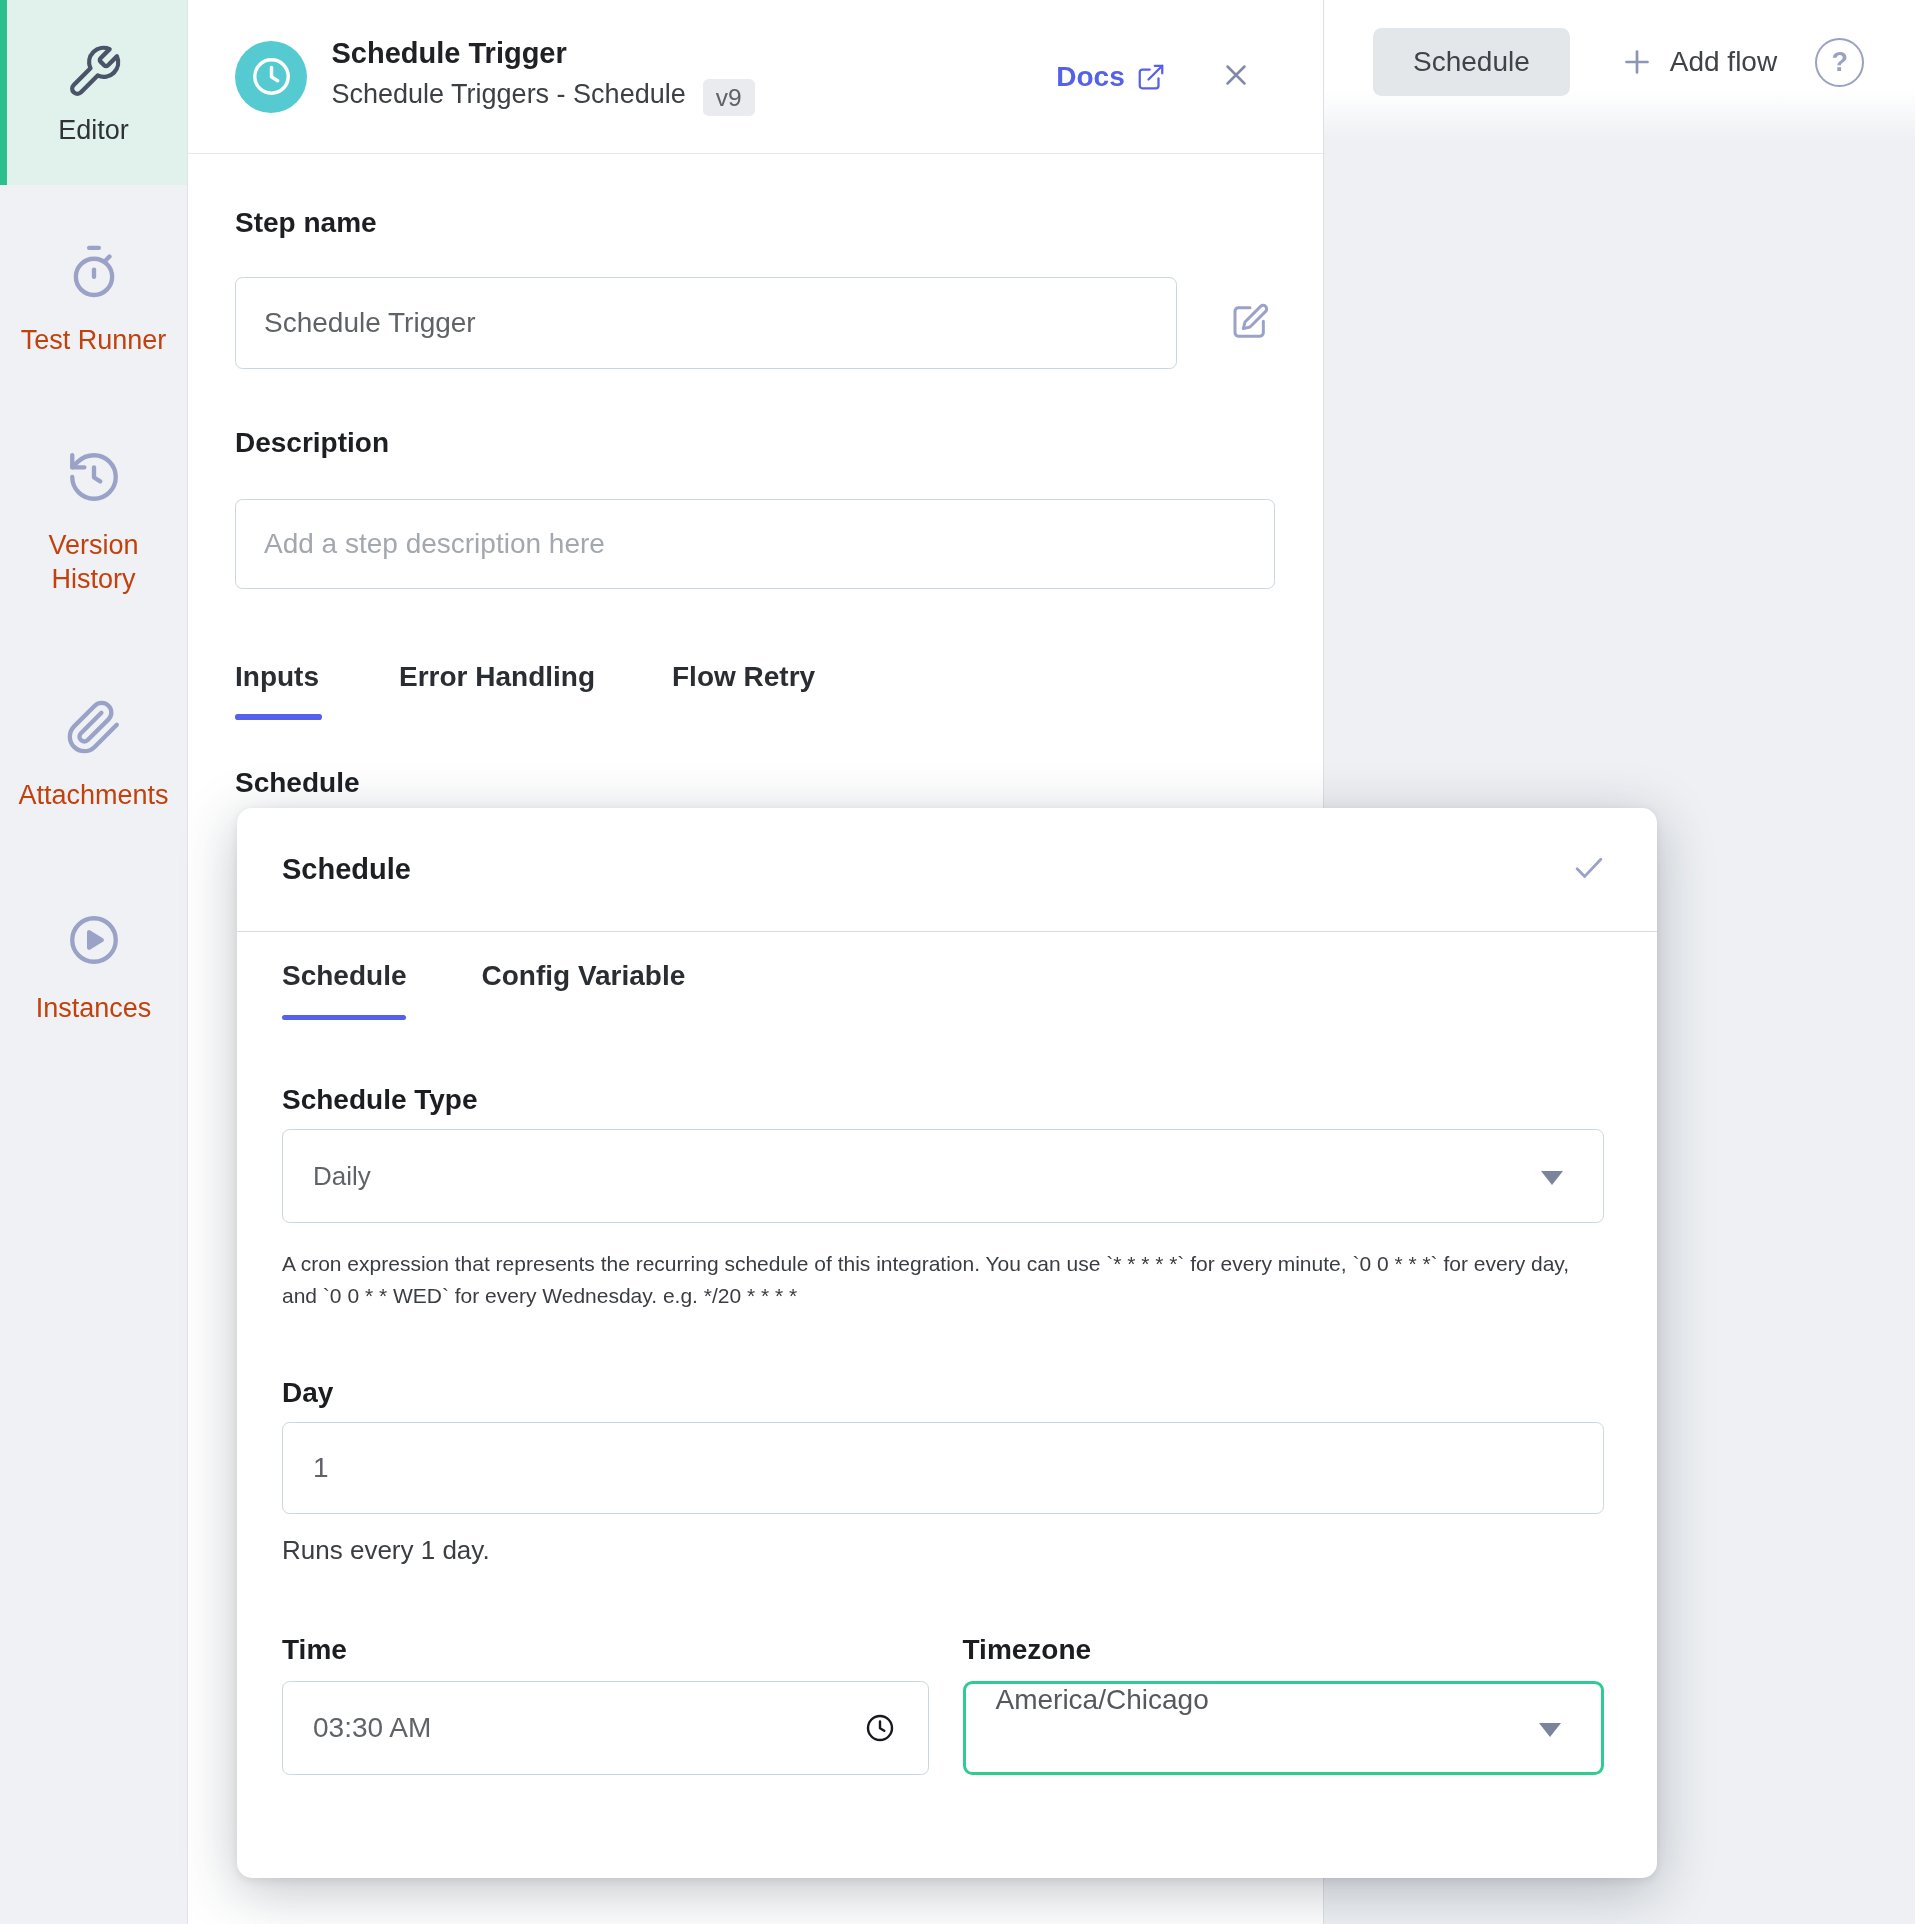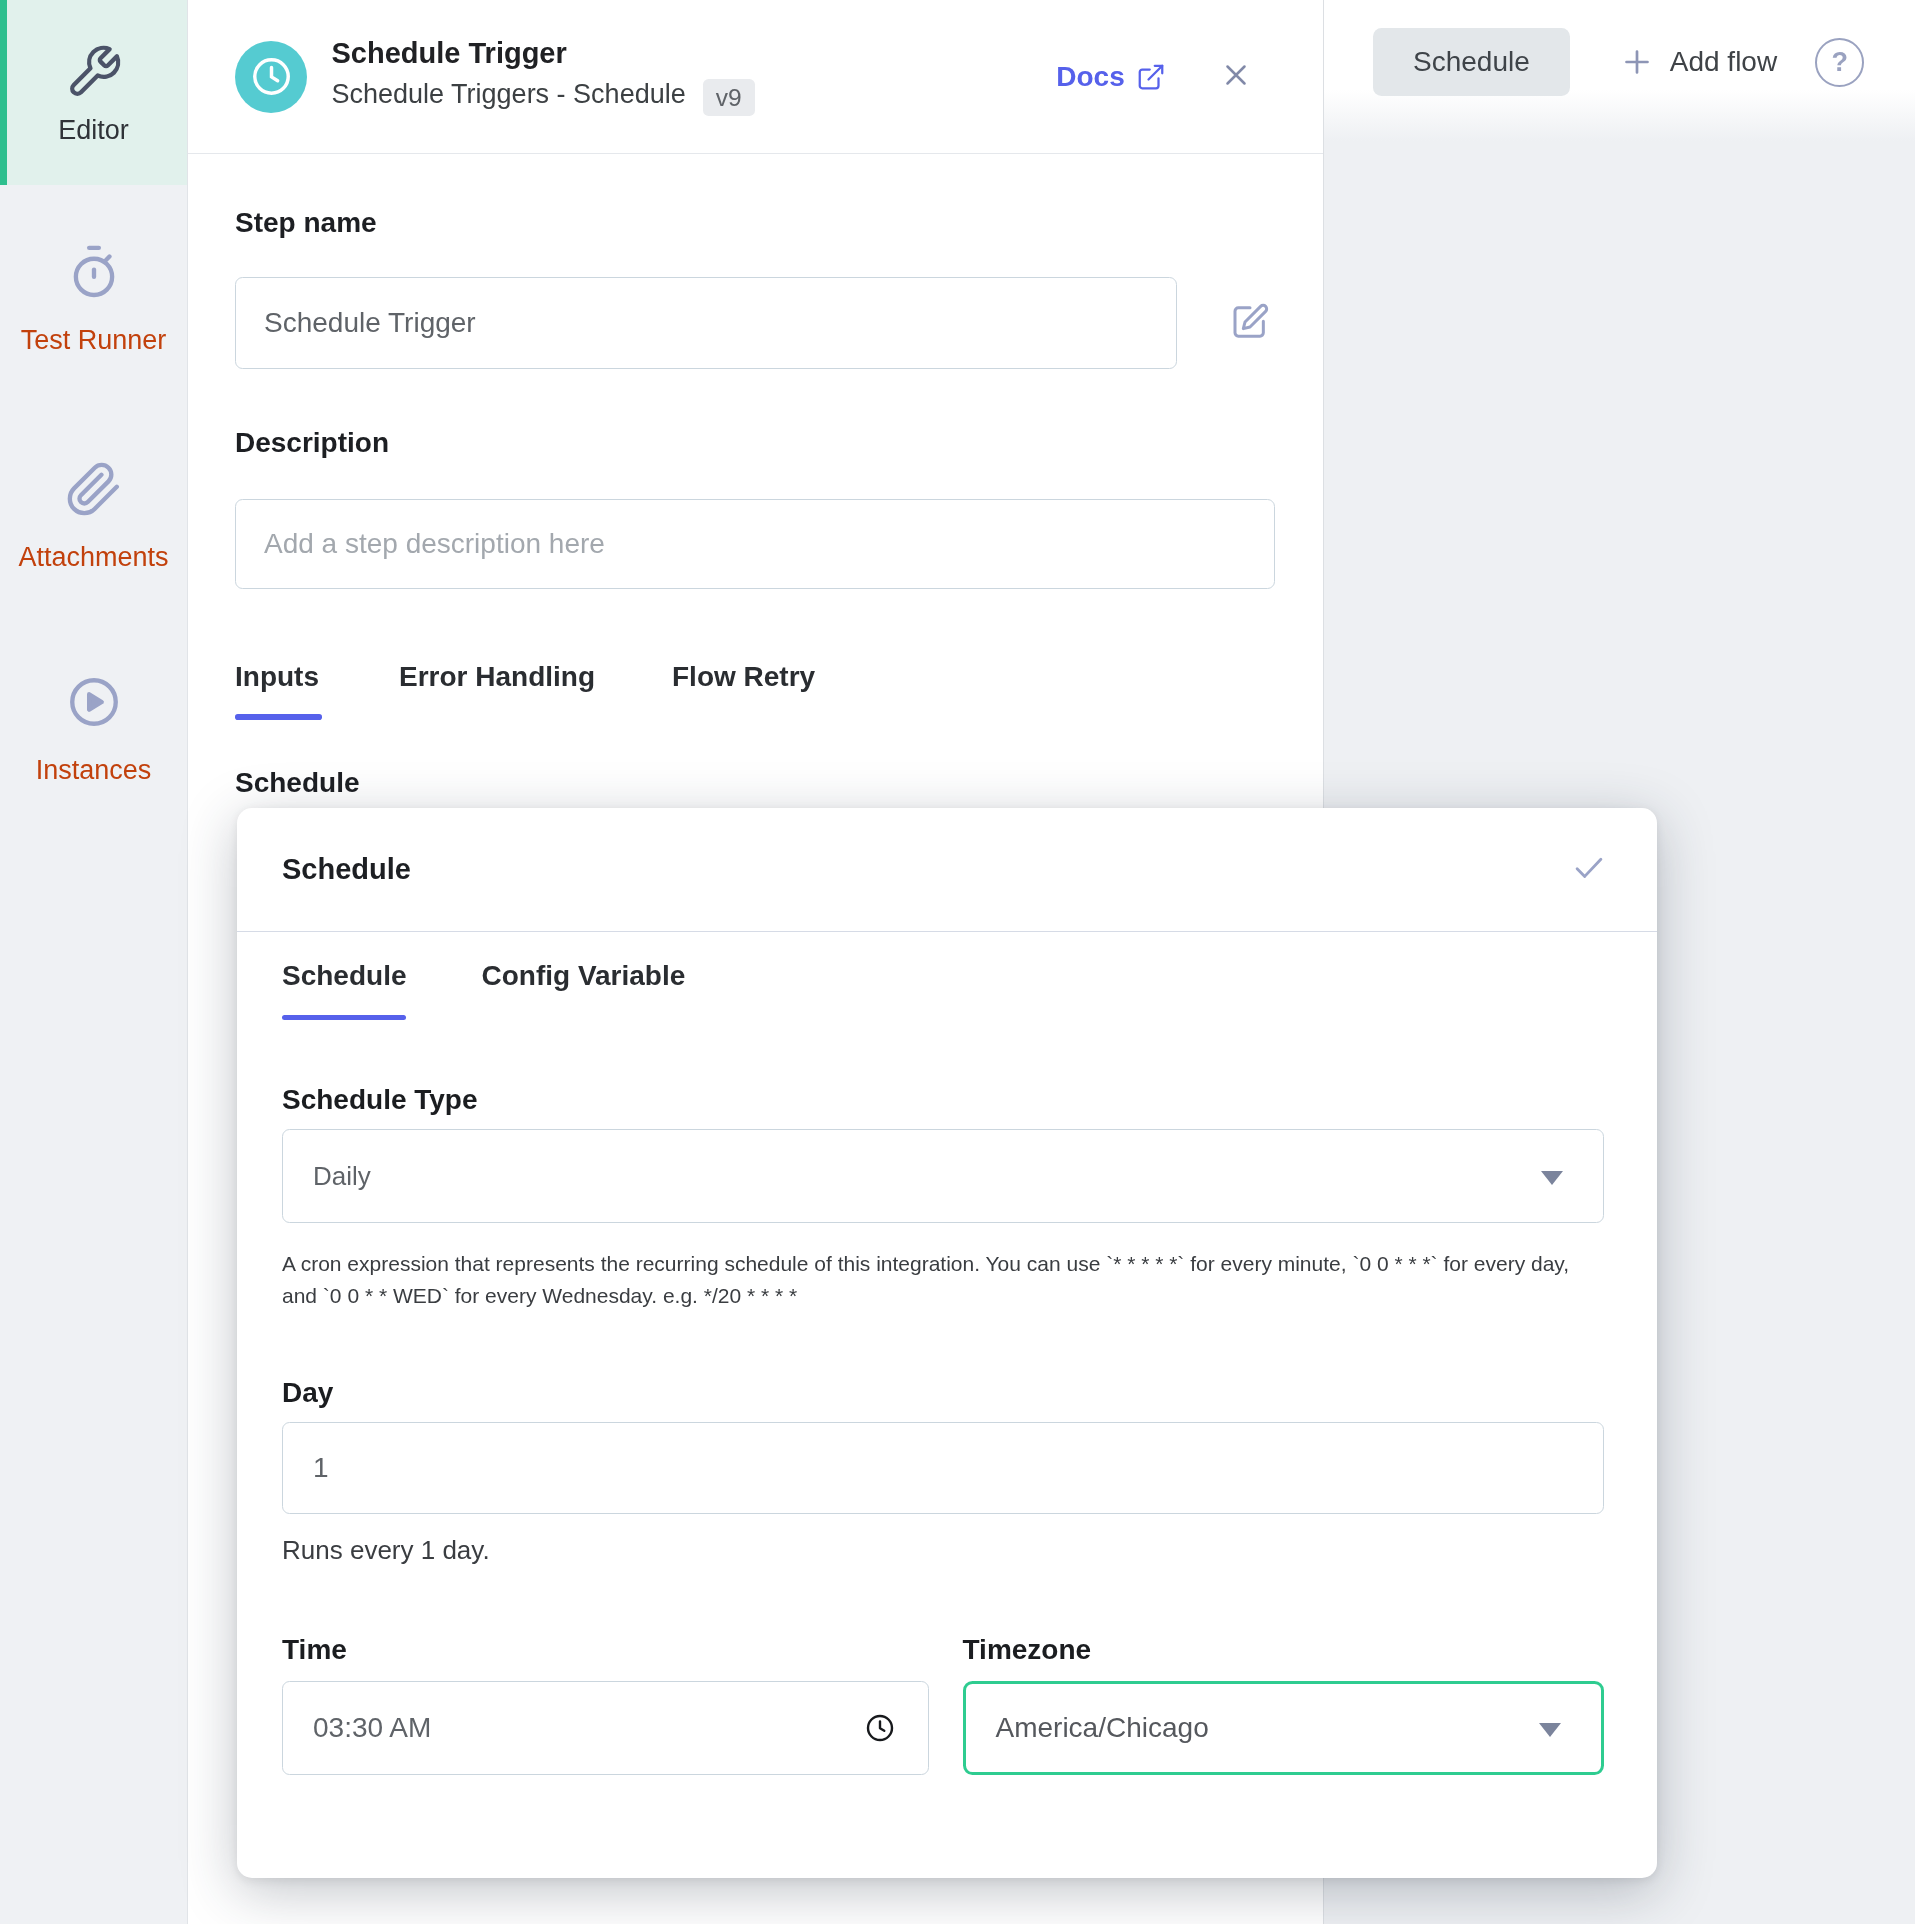--- a/index.html
+++ b/index.html
@@ -89,21 +89,21 @@
   .helper { margin-top:24.5px; font-size:21px; line-height:1.55; color:#3a3d41; max-width:1318px; }
   .plaininput { height:92px; border:1.9px solid #cbd6de; border-radius:7.5px; background:#fff;
     display:flex; align-items:center; padding:0 30px; margin-top:13px; font-size:28px; color:#5f6368; }
   .mini-helper { margin-top:21px; font-size:26px; color:#3a3d41; }
   .tt-row { display:flex; gap:34px; margin-top:68px; }
   .tt-col-time { width:648px; } .tt-col-tz { width:643px; }
   .timebox { position:relative; height:94px; border:1.9px solid #cbd6de; border-radius:7.5px; background:#fff;
     display:flex; align-items:center; padding:0 30px; margin-top:15px; font-size:28px; color:#5f6368; }
   .timebox svg { position:absolute; right:32px; width:32px; height:32px; color:#17191c; }
   .tzbox { position:relative; height:94px; border:3.8px solid #2ecc90; border-radius:9.4px; background:#fff;
-    display:flex; align-items:center; padding:0 30px; margin-top:15px; font-size:28px; color:#55585d;
+    display:flex; align-items:flex-start; padding:0 30px; margin-top:15px; font-size:28px; color:#55585d;
     cursor:pointer; }
   svg.stroke { fill:none; stroke:currentColor; stroke-width:1.8; stroke-linecap:round; stroke-linejoin:round; }
 </style>
 </head>
 <body>
 
 <div class="app">
 
   <aside class="sidebar">
     <div class="side-item active">
@@ -117,20 +117,28 @@
     <div class="side-item si-tr">
       <svg class="stroke" viewBox="0 0 24 24">
         <line x1="10" y1="2" x2="14" y2="2"></line>
           <line x1="18.4" y1="5.6" x2="17" y2="7"></line>
         <circle cx="12" cy="14" r="7.5"></circle>
           <line x1="12" y1="14" x2="12" y2="11"></line>
       </svg>
       <span class="slabel">Test Runner</span>
     </div>
 
+    <div class="side-item si-vh">
+      <svg class="stroke" viewBox="0 0 24 24">
+        <path d="M3 12a9 9 0 1 0 9-9 9.75 9.75 0 0 0-6.74 2.74L3 8"></path>
+        <path d="M3 3v5h5"></path>
+          <path d="M12 8v4.2l2.6 1.6"></path>
+      </svg>
+      <span class="slabel">Version History</span>
+    </div>
 
     <div class="side-item si-at">
       <svg class="stroke" viewBox="0 0 24 24">
         <path d="m21.44 11.05-9.19 9.19a6 6 0 0 1-8.49-8.49l8.57-8.57A4 4 0 1 1 18 8.84l-8.59 8.57a2 2 0 0 1-2.83-2.83l8.49-8.48"></path>
       </svg>
       <span class="slabel">Attachments</span>
     </div>
 
     <div class="side-item si-in">
       <svg class="stroke" viewBox="0 0 24 24">

